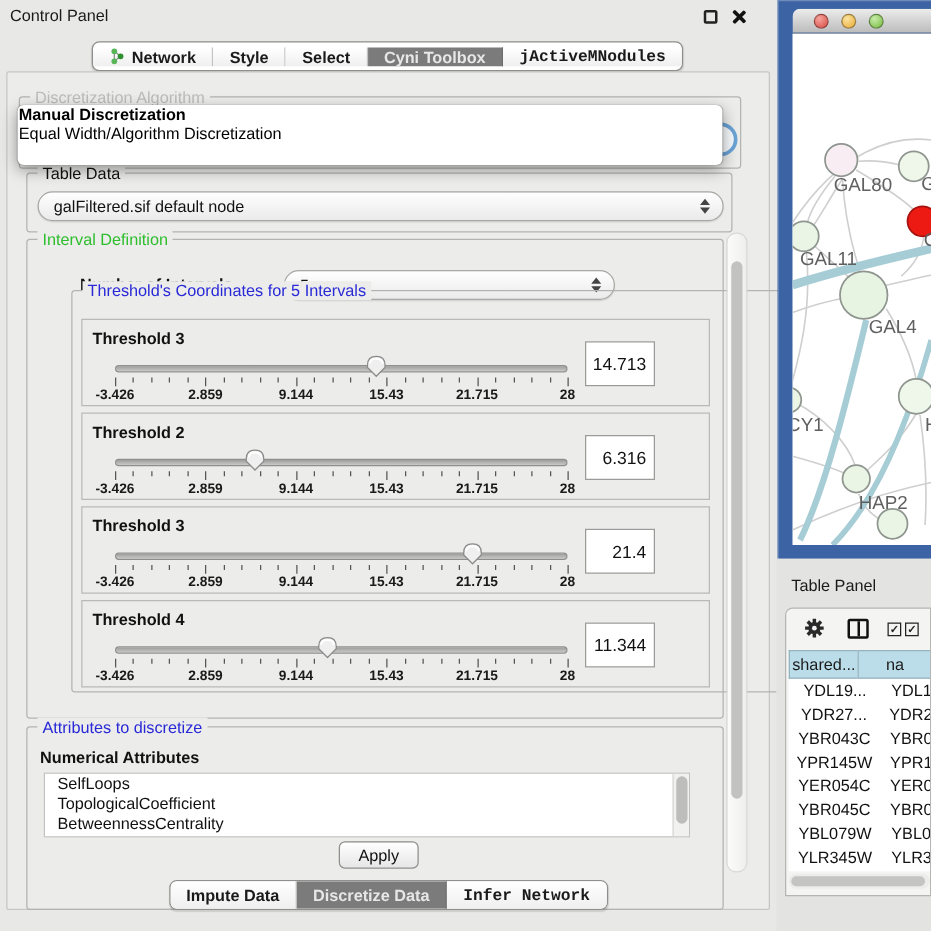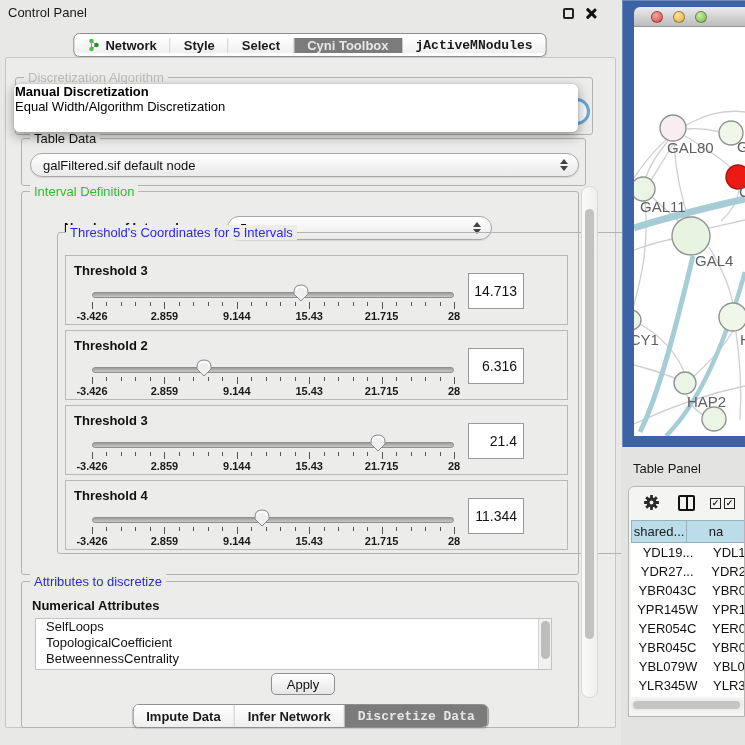--- a/index.html
+++ b/index.html
@@ -401,25 +401,25 @@
     <button class="apply">Apply</button>
 
     <div class="vscroll">
       <div class="vthumb"></div>
     </div>
 
     <div class="tabbar bottom">
         <div class="seg">
           <span>Impute Data</span>
         </div>
+        <div class="seg sel">
+          <span>Discretize Data</span>
+        </div>
         <div class="seg">
           <span>Infer Network</span>
-        </div>
-        <div class="seg sel">
-          <span>Discretize Data</span>
         </div>
       </div>
   </div>
 
   <div class="popup">
     <div>
         <div class="popup-item sel">Manual Discretization</div>
         <div class="popup-item">Equal Width/Algorithm Discretization</div>
       </div>
   </div>

